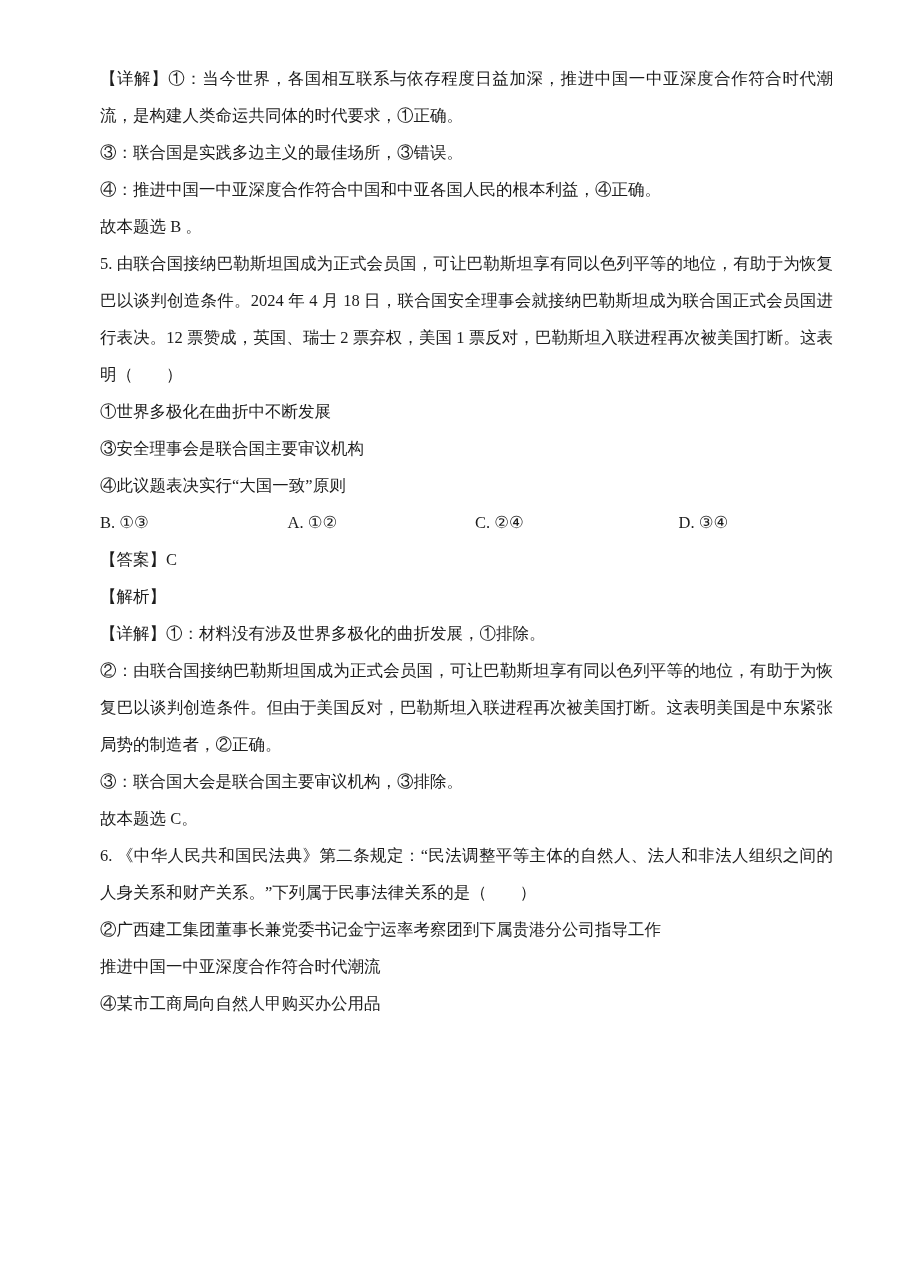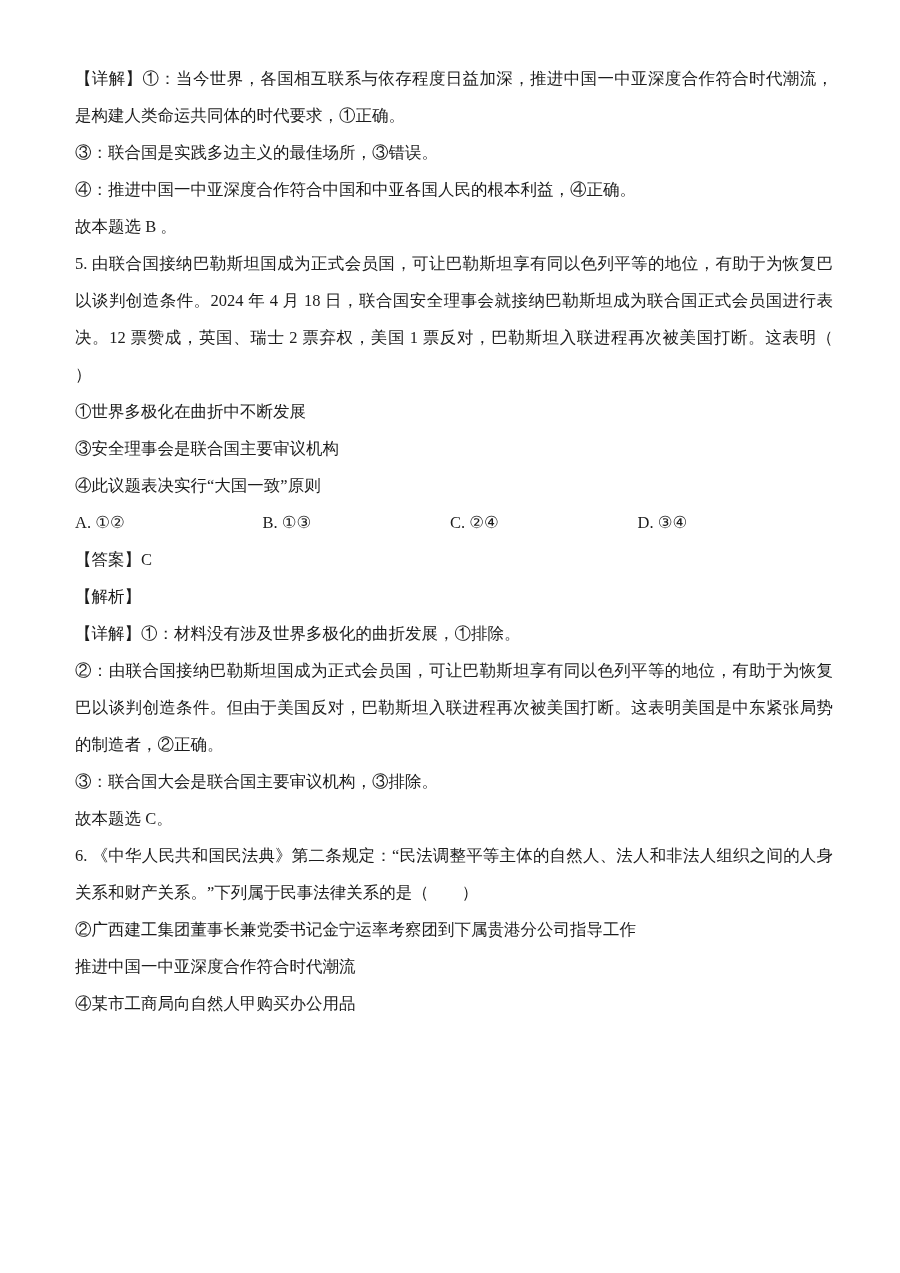--- a/index.html
+++ b/index.html
@@ -2,52 +2,52 @@
 <html><head>
 <meta charset="utf-8">
 <style>
   html, body { margin: 0; padding: 0; background: #ffffff; }
   .page {
     position: relative;
     width: 900px;
     height: 1273px;
     box-sizing: border-box;
     background: #ffffff;
-    padding: 60px 67px 0 75px;
+    padding: 60px 67px 0 100px;
     font-family: "Liberation Serif", "DejaVu Serif", serif;
     font-size: 16.5px;
     line-height: 37px;
     color: #1c1c1c;
     overflow: hidden;
   }
   .page p { margin: 0; text-align: justify; word-break: break-all; }
   .choice-row { display: flex; }
   .choice { width: 187.5px; flex: 0 0 auto; }
-  .choice:last-child { width: auto; }
+  .choice:last-child { width: auto; margin-left: 16px; }
 </style>
 </head>
 <body>
 
 <div class="page">
 
   <section>
     <p>【详解】①：当今世界，各国相互联系与依存程度日益加深，推进中国一中亚深度合作符合时代潮流，是构建人类命运共同体的时代要求，①正确。</p>
     <p>③：联合国是实践多边主义的最佳场所，③错误。</p>
     <p>④：推进中国一中亚深度合作符合中国和中亚各国人民的根本利益，④正确。</p>
     <p>故本题选 B 。</p>
   </section>
 
   <section>
     <p>5. 由联合国接纳巴勒斯坦国成为正式会员国，可让巴勒斯坦享有同以色列平等的地位，有助于为恢复巴以谈判创造条件。2024 年 4 月 18 日，联合国安全理事会就接纳巴勒斯坦成为联合国正式会员国进行表决。12 票赞成，英国、瑞士 2 票弃权，美国 1 票反对，巴勒斯坦入联进程再次被美国打断。这表明（　　）</p>
     <p>①世界多极化在曲折中不断发展</p>
     <p>③安全理事会是联合国主要审议机构</p>
     <p>④此议题表决实行“大国一致”原则</p>
     <div class="choice-row">
+      <span class="choice">B. ①③</span>
       <span class="choice">A. ①②</span>
-      <span class="choice">B. ①③</span>
       <span class="choice">C. ②④</span>
       <span class="choice">D. ③④</span>
     </div>
     <p>【答案】C</p>
     <p>【解析】</p>
     <p>【详解】①：材料没有涉及世界多极化的曲折发展，①排除。</p>
     <p>②：由联合国接纳巴勒斯坦国成为正式会员国，可让巴勒斯坦享有同以色列平等的地位，有助于为恢复巴以谈判创造条件。但由于美国反对，巴勒斯坦入联进程再次被美国打断。这表明美国是中东紧张局势的制造者，②正确。</p>
     <p>③：联合国大会是联合国主要审议机构，③排除。</p>
     <p>故本题选 C。</p>
   </section>

